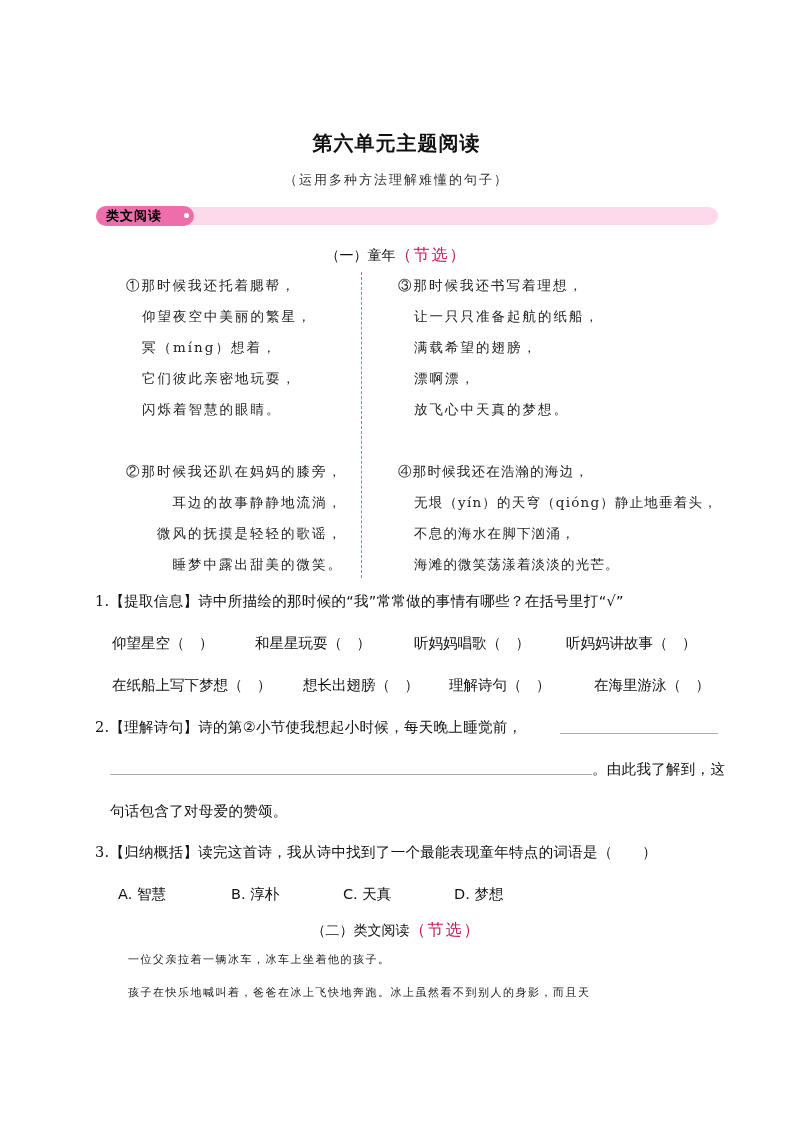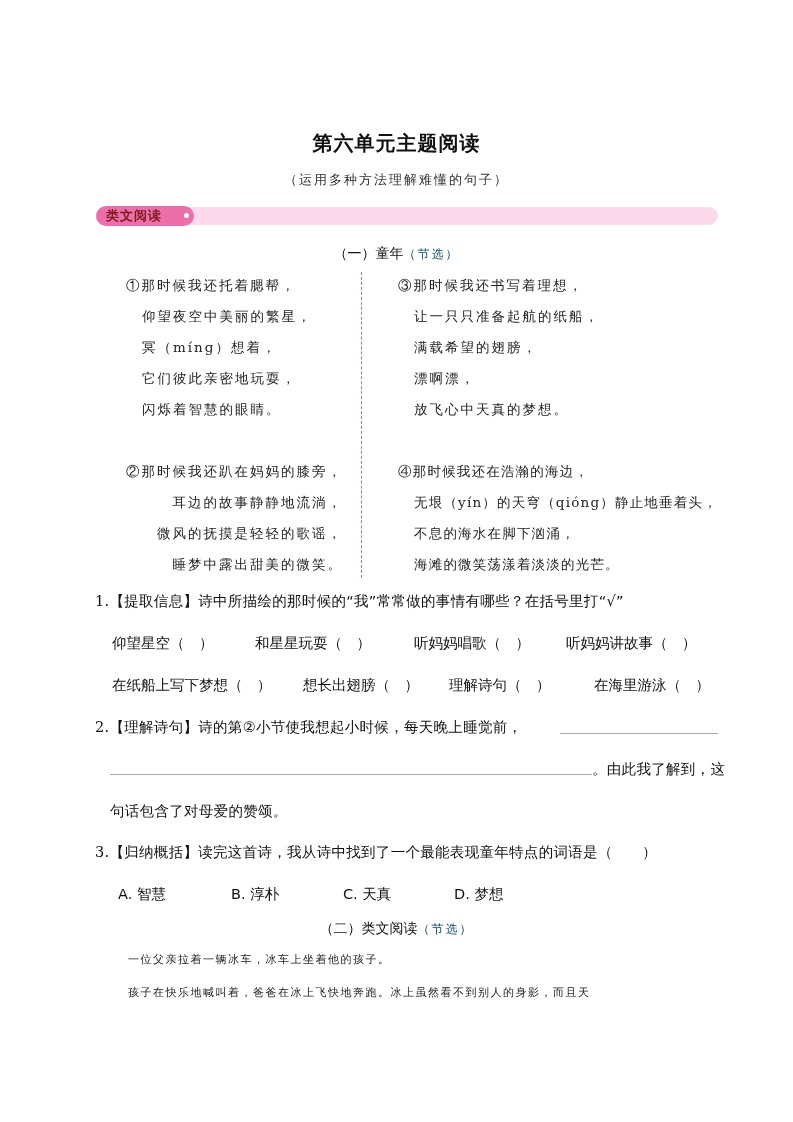--- a/index.html
+++ b/index.html
@@ -16,32 +16,32 @@
       left: 0; width: 793px; top: 171px; text-align: center;
       font-family: "DejaVu Serif", serif; font-size: 13px; color: #333; letter-spacing: 2px;
     }
     .section-bar {
       left: 96px; top: 207px; width: 622px; height: 18px;
       background: #fcdaec; border-radius: 9px;
     }
     .section-pill {
       left: 96px; top: 206px; height: 20px; width: 98px;
       background: #ec6fab; border-radius: 10px;
-      color: #7f1d1d; font-size: 13px; font-weight: bold; line-height: 20px;
+      color: #000000; font-size: 13px; font-weight: bold; line-height: 20px;
       padding-left: 10px; box-sizing: border-box; letter-spacing: 1px;
     }
     .section-pill .dot {
       position: absolute; right: 5px; top: 7px; width: 5px; height: 5px;
       border-radius: 50%; background: #fff;
     }
     .sub-heading {
       left: 0; width: 793px; text-align: center; font-size: 14px; color: #111;
     }
     .sub-heading .note {
-      font-family: "DejaVu Serif", serif; font-size: 12px; color: #0c4a6e; letter-spacing: 2px;
+      font-family: "DejaVu Serif", serif; font-size: 16px; color: #be185d; letter-spacing: 2px;
     }
     .poem {
       font-family: "DejaVu Serif", serif; font-size: 13.5px; color: #222;
       letter-spacing: 2px; line-height: 31px;
     }
     .poem .line { height: 31px; }
     .poem .indent { padding-left: 16px; }
     .divider {
       left: 361px; top: 272px; height: 306px; width: 0;
       border-left: 1px dashed #c86aa4;

